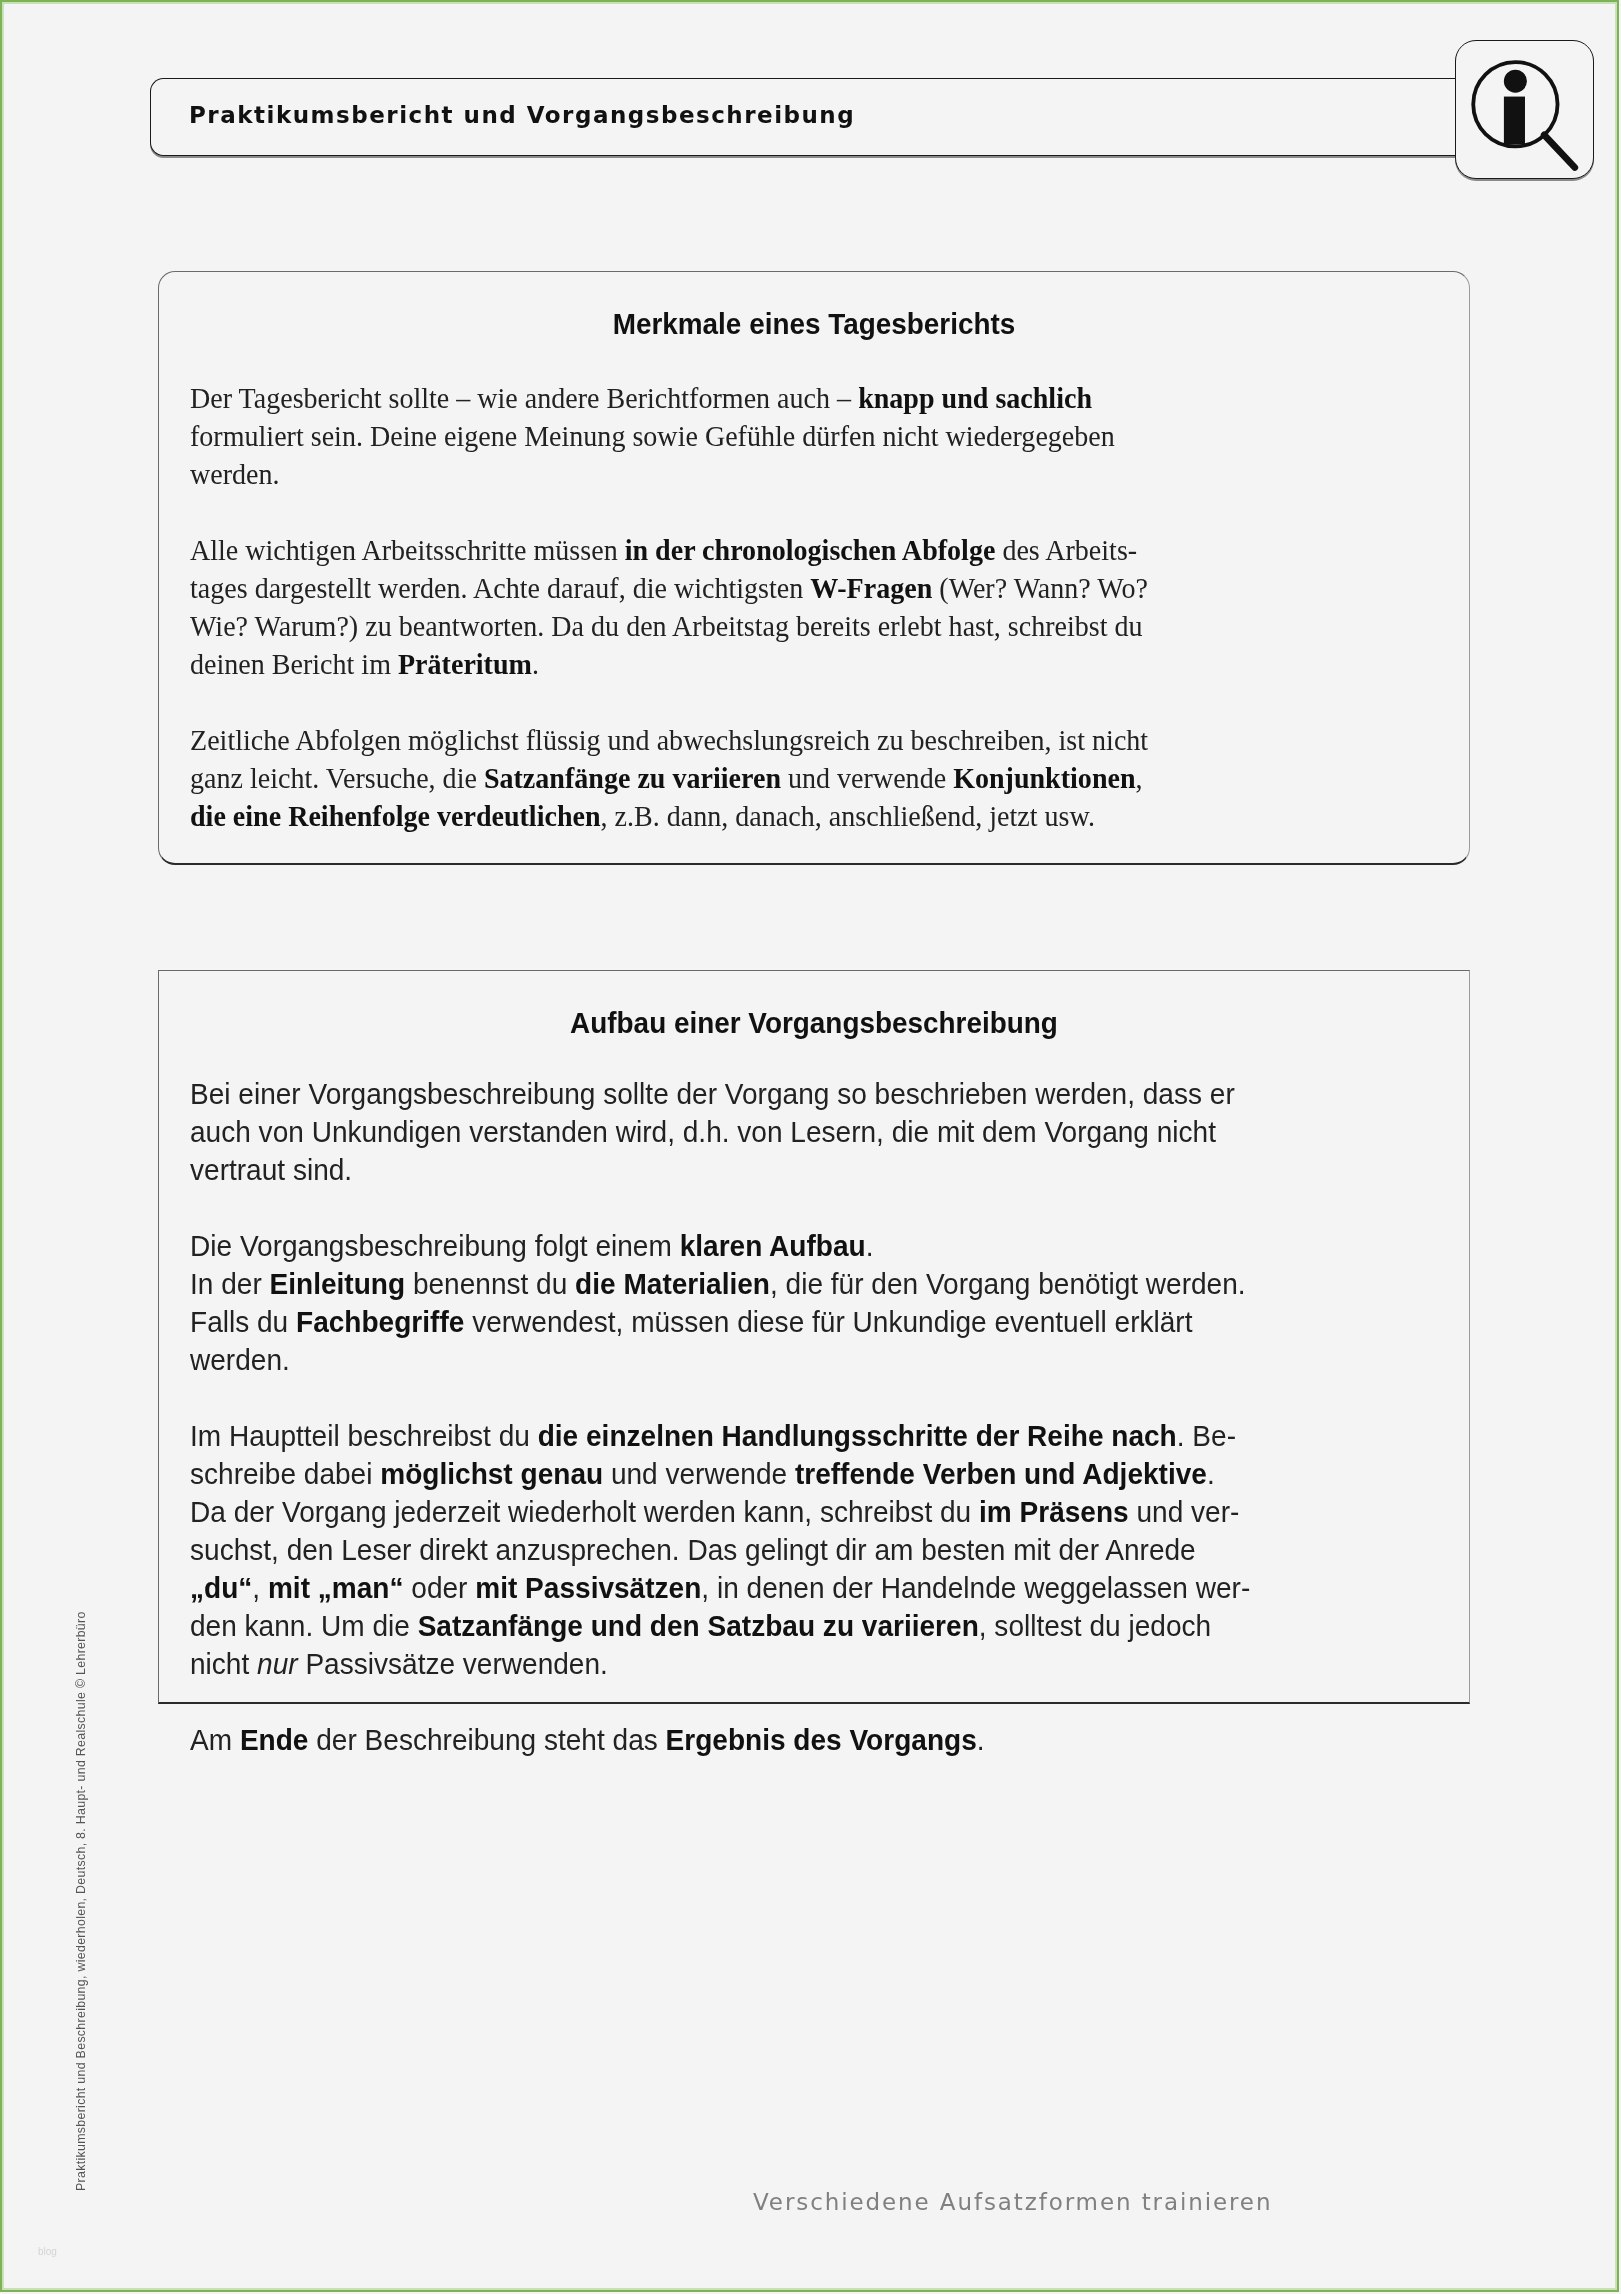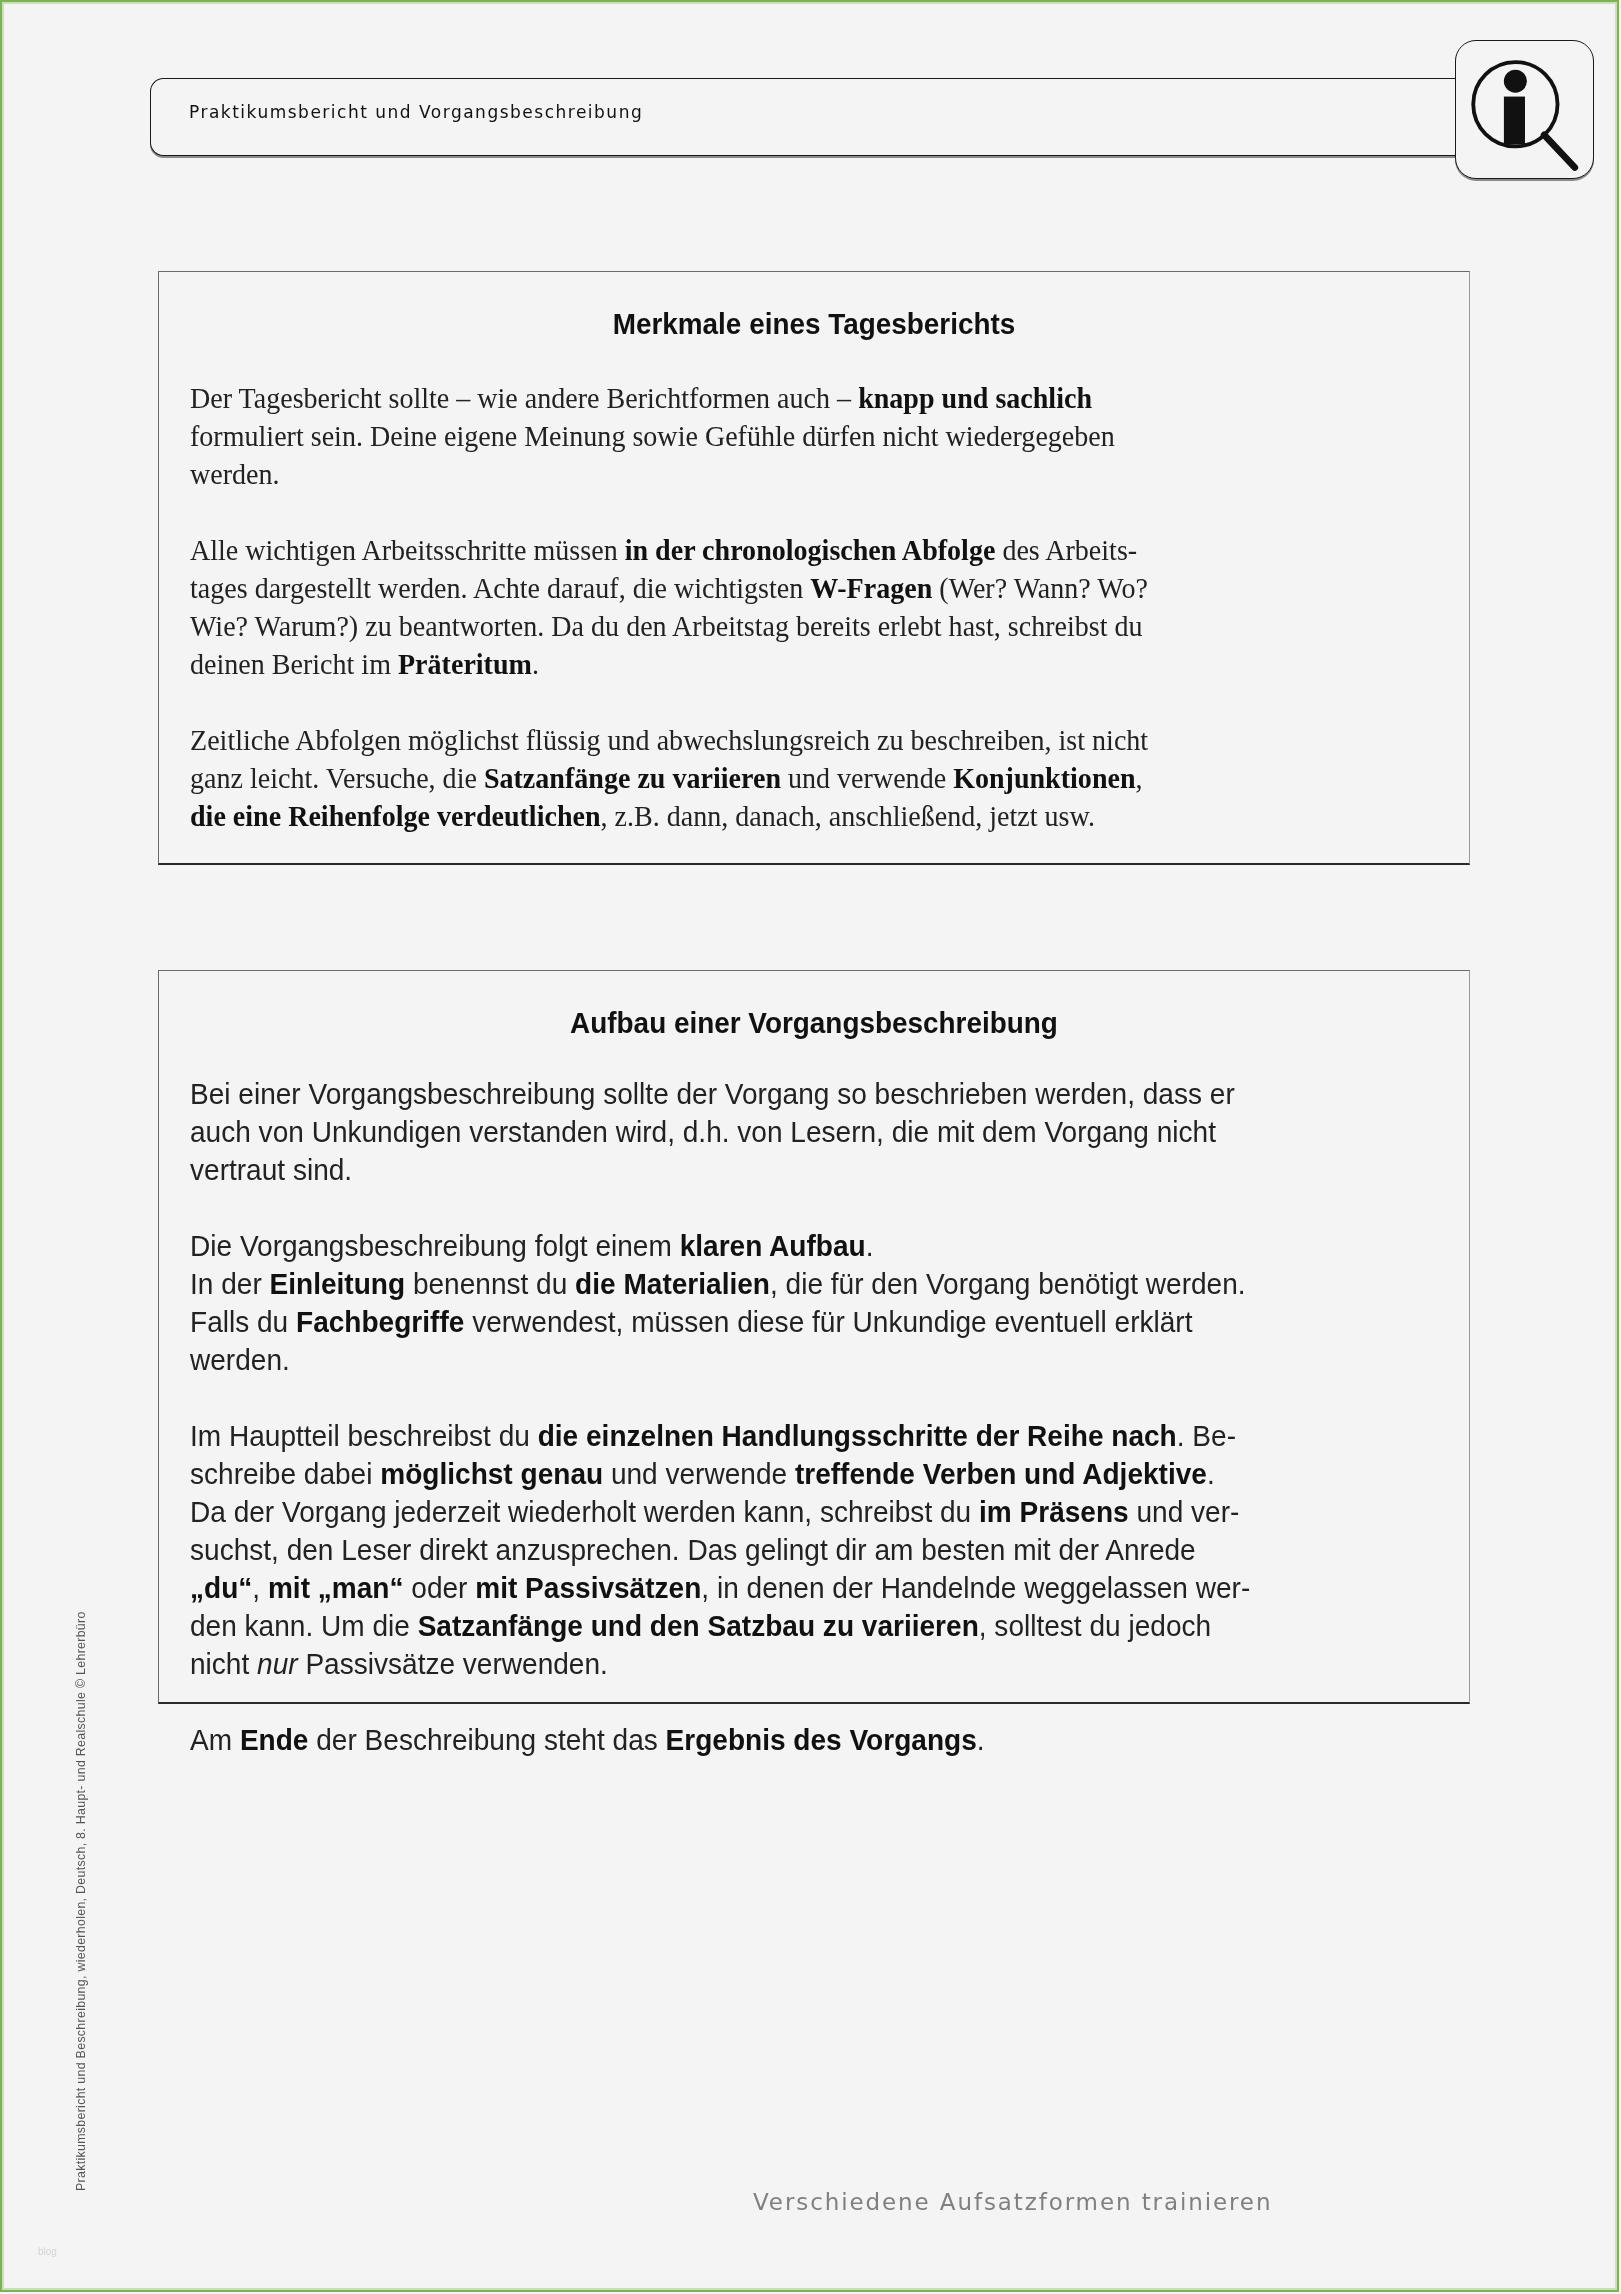--- a/index.html
+++ b/index.html
@@ -16,39 +16,39 @@
   }
   .header-bar {
     position:absolute; left:150px; top:78px; width:1319px; height:76px;
     border:1.9px solid #1a1a1a; border-right:none;
     border-radius:13.4px 0 0 13.4px;
     background:#f4f4f4;
     box-shadow: 0 1.9px 0 #8a8a8a;
   }
   .header-title {
     position:absolute; left:38px; top:23px;
-    font-family:"DejaVu Sans", sans-serif; font-weight:normal;
-    font-size:17px; letter-spacing:1.5px; color:#111;
+    font-family:"DejaVu Sans", sans-serif; font-weight:bold;
+    font-size:23px; letter-spacing:1.5px; color:#111;
     white-space:nowrap;
   }
   .icon-box {
     position:absolute; left:1455px; top:40px; width:137px; height:137px;
     border:1.9px solid #1a1a1a; border-radius:21px; background:#f4f4f4;
     box-shadow: 0 1.9px 0 #8a8a8a;
   }
   .icon-box svg { position:absolute; left:0; top:0; }
   .info-box {
     position:absolute; left:158px; width:1312px;
     border:1.4px solid #6a6a6a;
     border-right:1.9px solid #9a9a9a;
     border-bottom:2.9px solid #2a2a2a;
     background:#f4f4f4;
     box-sizing:border-box;
   }
-  #box1 { top:271px; height:594px; }
+  #box1 { top:271px; height:594px;border-radius:17px; }
   #box2 { top:970px; height:734px; }
   .box-heading {
     position:absolute; left:0; right:0; text-align:center;
     font-weight:bold; font-size:30px; color:#111;
     transform:scaleX(0.93); transform-origin:center;
     white-space:nowrap;
   }
   .box-body {
     position:absolute; left:31px; right:19px;
     font-size:30px; line-height:38px; color:#222;

